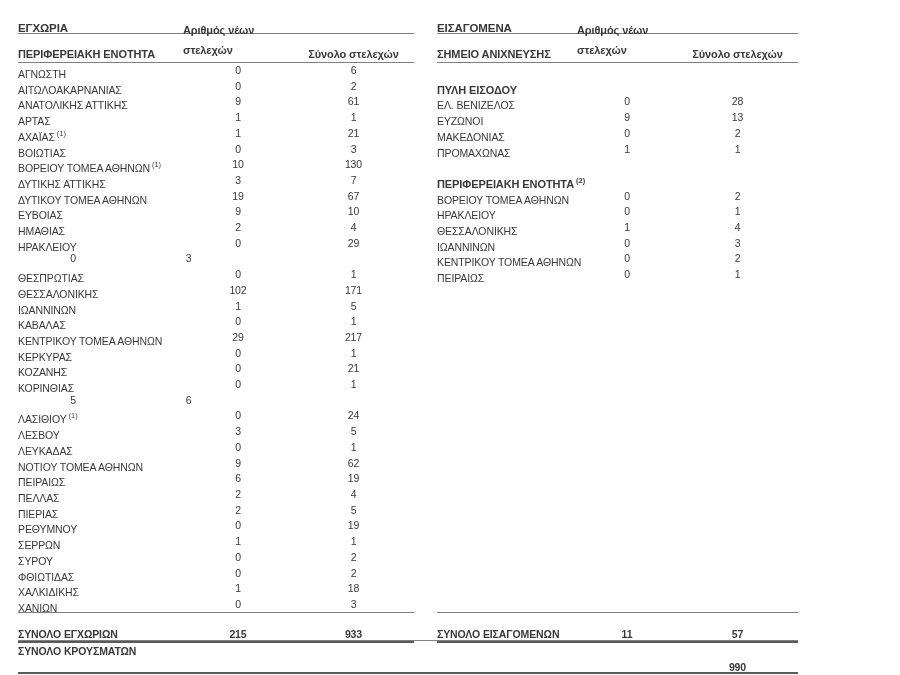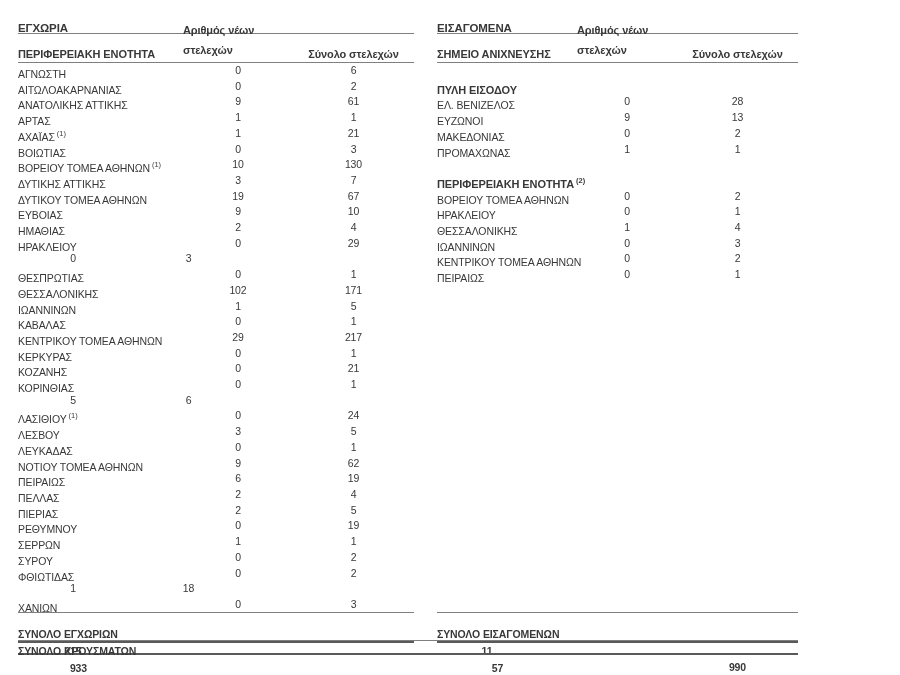--- a/index.html
+++ b/index.html
@@ -44,26 +44,25 @@
   #tbl-right .hc1 { width: 140px; } #tbl-right .hc2 { width: 100px; } #tbl-right .hc3 { width: 121px; }
 
   sup { font-size: 7.5px; margin-left: 2px; letter-spacing: 0; }
 
   .footer-row {
     display: flex; margin-top: 13px;
     height: 17px; line-height: 17px;
     font-weight: bold; font-size: 10.5px;
     border-bottom: 2px solid #595959;
     letter-spacing: -0.1px;
-    flex-direction: column;
   }
 
   .grand {
     position: absolute; left: 18px; top: 640px; width: 780px;
-    height: 15px; line-height: 19px;
+    height: 34px; line-height: 19px;
     border-top: 1.5px solid #7f7f7f;
     border-bottom: 2px solid #595959;
     font-weight: bold; font-size: 10.5px;
     letter-spacing: -0.1px;
   }
   .grand .grand-label { position: absolute; left: 0; top: 1px; }
   .grand .grand-value { position: absolute; left: 659px; top: 17px; width: 121px; text-align: center; }
 </style>
 </head>
 <body>
@@ -233,20 +232,21 @@
         <span class="c1"><span class="">ΣΥΡΟΥ</span><sup></sup></span>
         <span class="c2">0</span>
         <span class="c3">2</span>
       </div>
       <div class="trow">
         <span class="c1"><span class="">ΦΘΙΩΤΙΔΑΣ</span><sup></sup></span>
         <span class="c2">0</span>
         <span class="c3">2</span>
       </div>
       <div class="trow">
+        <span class="c1"><span class="">ΧΑΛΚΙΔΙΚΗΣ</span><sup></sup></span>
         <span class="c2">1</span>
         <span class="c3">18</span>
       </div>
       <div class="trow">
         <span class="c1"><span class="">ΧΑΝΙΩΝ</span><sup></sup></span>
         <span class="c2">0</span>
         <span class="c3">3</span>
       </div>
     </div>
   <div class="footer-row">

